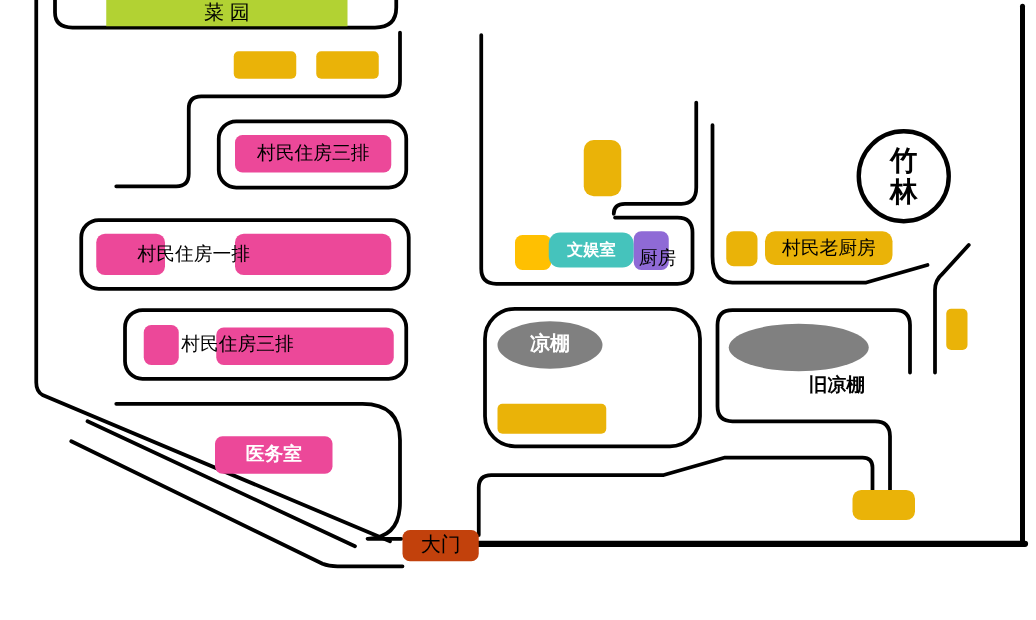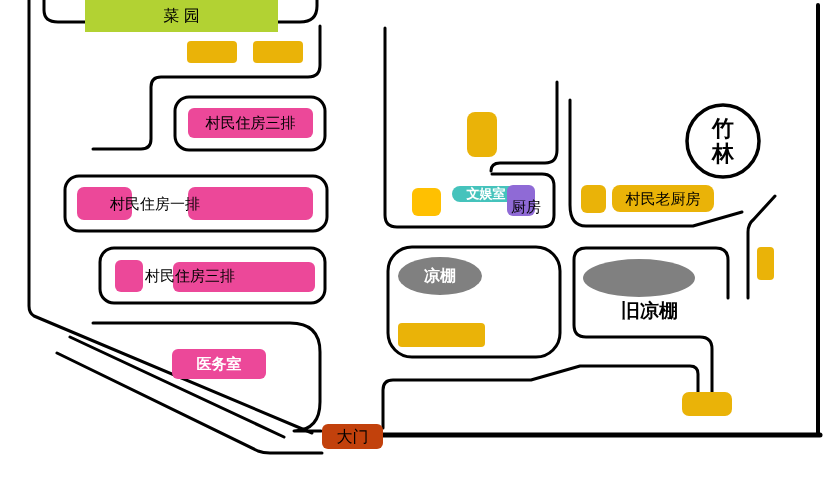--- a/index.html
+++ b/index.html
@@ -66,21 +66,21 @@
       <path d="M383,428 V390 Q383,380 393,380 H531 L580,366 H690 Q698,366 698,374 V392"></path>
 
       <path d="M382,435 H820" stroke-width="5"></path>
 
       <path d="M818,5 V434" stroke-width="4"></path>
 
       <circle cx="723" cy="141" r="36" stroke-width="3.5"></circle>
     </g>
   </svg>
 
-  <div class="blk garden" style="left:85px;top:0;width:193px;height:32px;">
+  <div class="blk garden" style="left:85px;top:0;width:193px;height:21px;">
     <span class="lbl" style="position:static;font-size:16px;">菜 园</span>
   </div>
 
   <div class="blk teal r4" style="left:187px;top:41px;width:50px;height:22px;"></div>
   <div class="blk teal r4" style="left:253px;top:41px;width:50px;height:22px;"></div>
 
   <div class="blk green r6" style="left:188px;top:108px;width:125px;height:30px;">
     <span class="lbl" style="position:static;">村民住房三排</span>
   </div>
 
@@ -96,40 +96,40 @@
     <span class="lbl white" style="position:static;">医务室</span>
   </div>
 
   <div class="blk gate r6" style="left:322px;top:424px;width:61px;height:25px;">
     <span class="lbl" style="position:static;font-size:16px;">大门</span>
   </div>
 
   <div class="blk teal r8" style="left:467px;top:112px;width:30px;height:45px;"></div>
 
   <div class="blk yellow r6" style="left:412px;top:188px;width:29px;height:28px;"></div>
-  <div class="blk cyanblk r9" style="left:452px;top:186px;width:68px;height:16px;">
+  <div class="blk cyanblk r9" style="left:439px;top:186px;width:68px;height:28px;">
     <span class="lbl white" style="position:static;font-size:13px;">文娱室</span>
   </div>
   <div class="blk purple r6" style="left:507px;top:185px;width:28px;height:31px;"></div>
   <span class="lbl" style="left:511px;top:198px;">厨房</span>
 
   <div class="blk teal r6" style="left:581px;top:185px;width:25px;height:28px;"></div>
   <div class="blk teal r8" style="left:612px;top:185px;width:102px;height:27px;">
     <span class="lbl" style="position:static;">村民老厨房</span>
   </div>
 
   <div class="blk teal r4" style="left:757px;top:247px;width:17px;height:33px;"></div>
 
   <div class="blk grayellipse" style="left:398px;top:257px;width:84px;height:38px;">
     <span class="lbl white" style="position:static;font-size:16px;">凉棚</span>
   </div>
   <div class="blk teal r4" style="left:398px;top:323px;width:87px;height:24px;"></div>
 
   <div class="blk grayellipse" style="left:583px;top:259px;width:112px;height:38px;"></div>
-  <span class="lbl bold" style="left:621px;top:300px;font-size:19px;">旧凉棚</span>
+  <span class="lbl bold" style="left:647px;top:300px;font-size:15px;">旧凉棚</span>
 
   <div class="blk teal r7" style="left:682px;top:392px;width:50px;height:24px;"></div>
 
   <div class="bamboo-text">
     <span>竹</span>
     <span>林</span>
   </div>
 
 </div>
 

